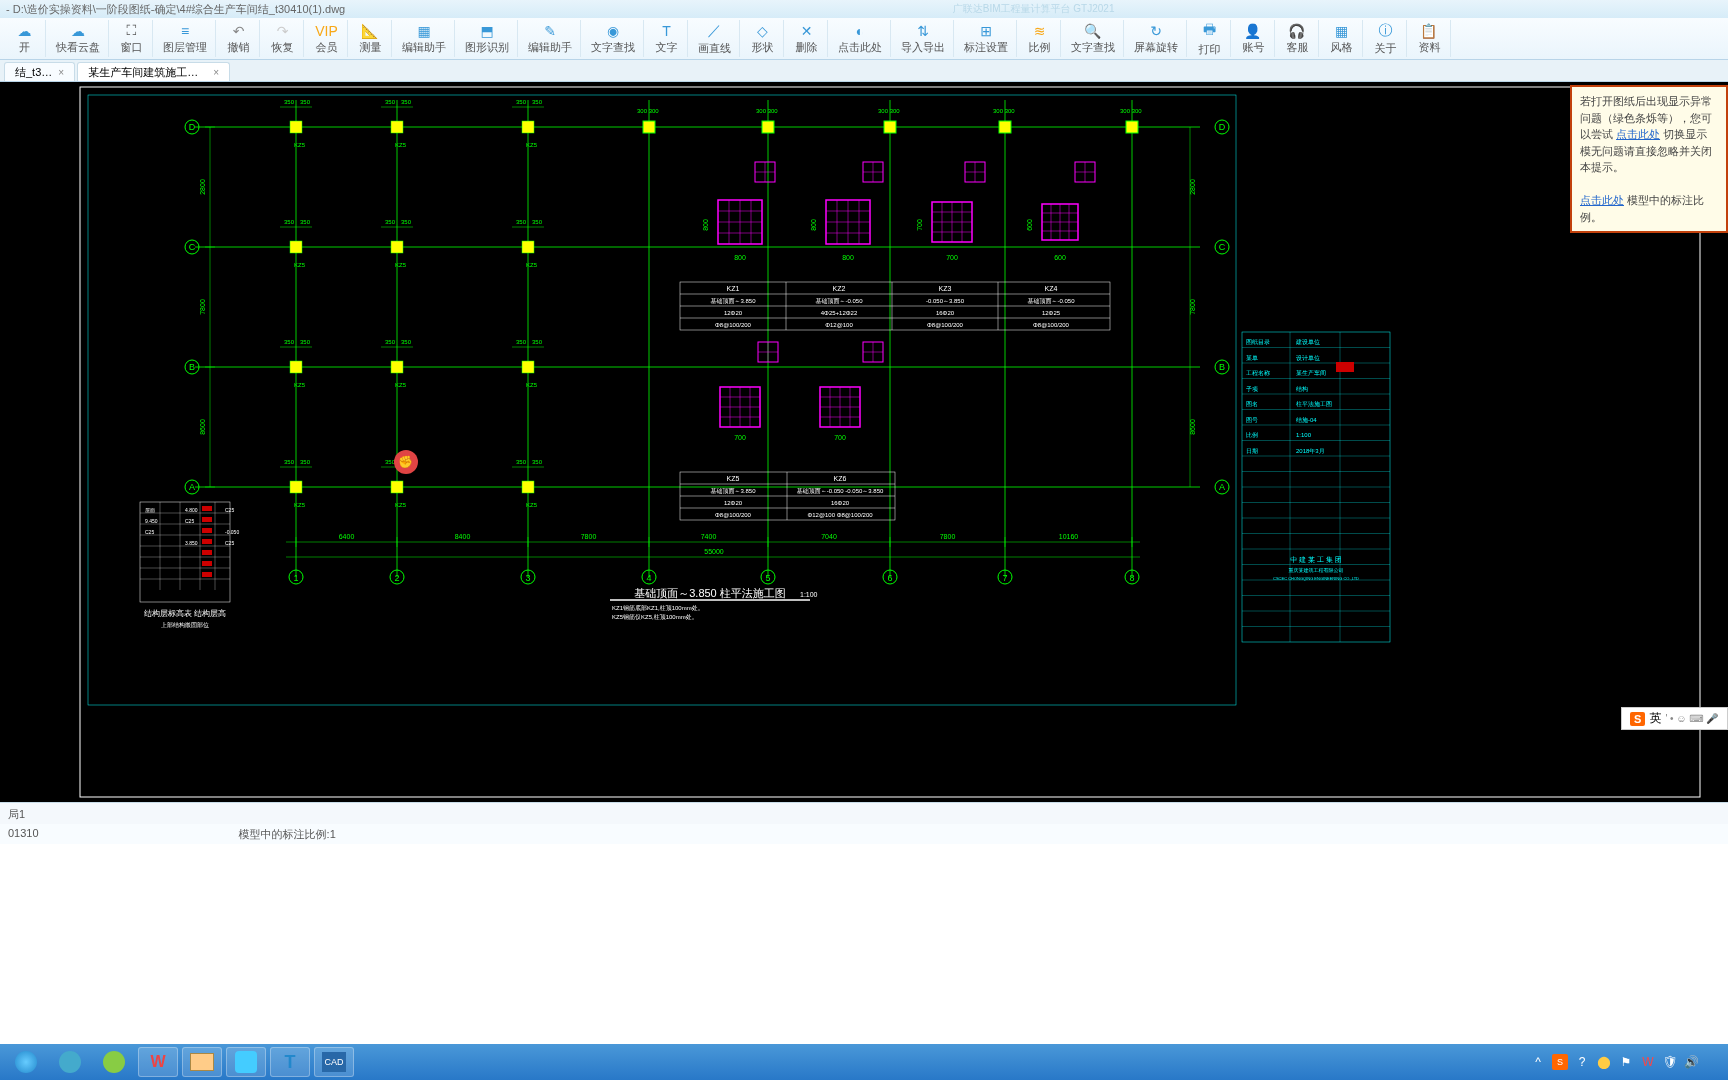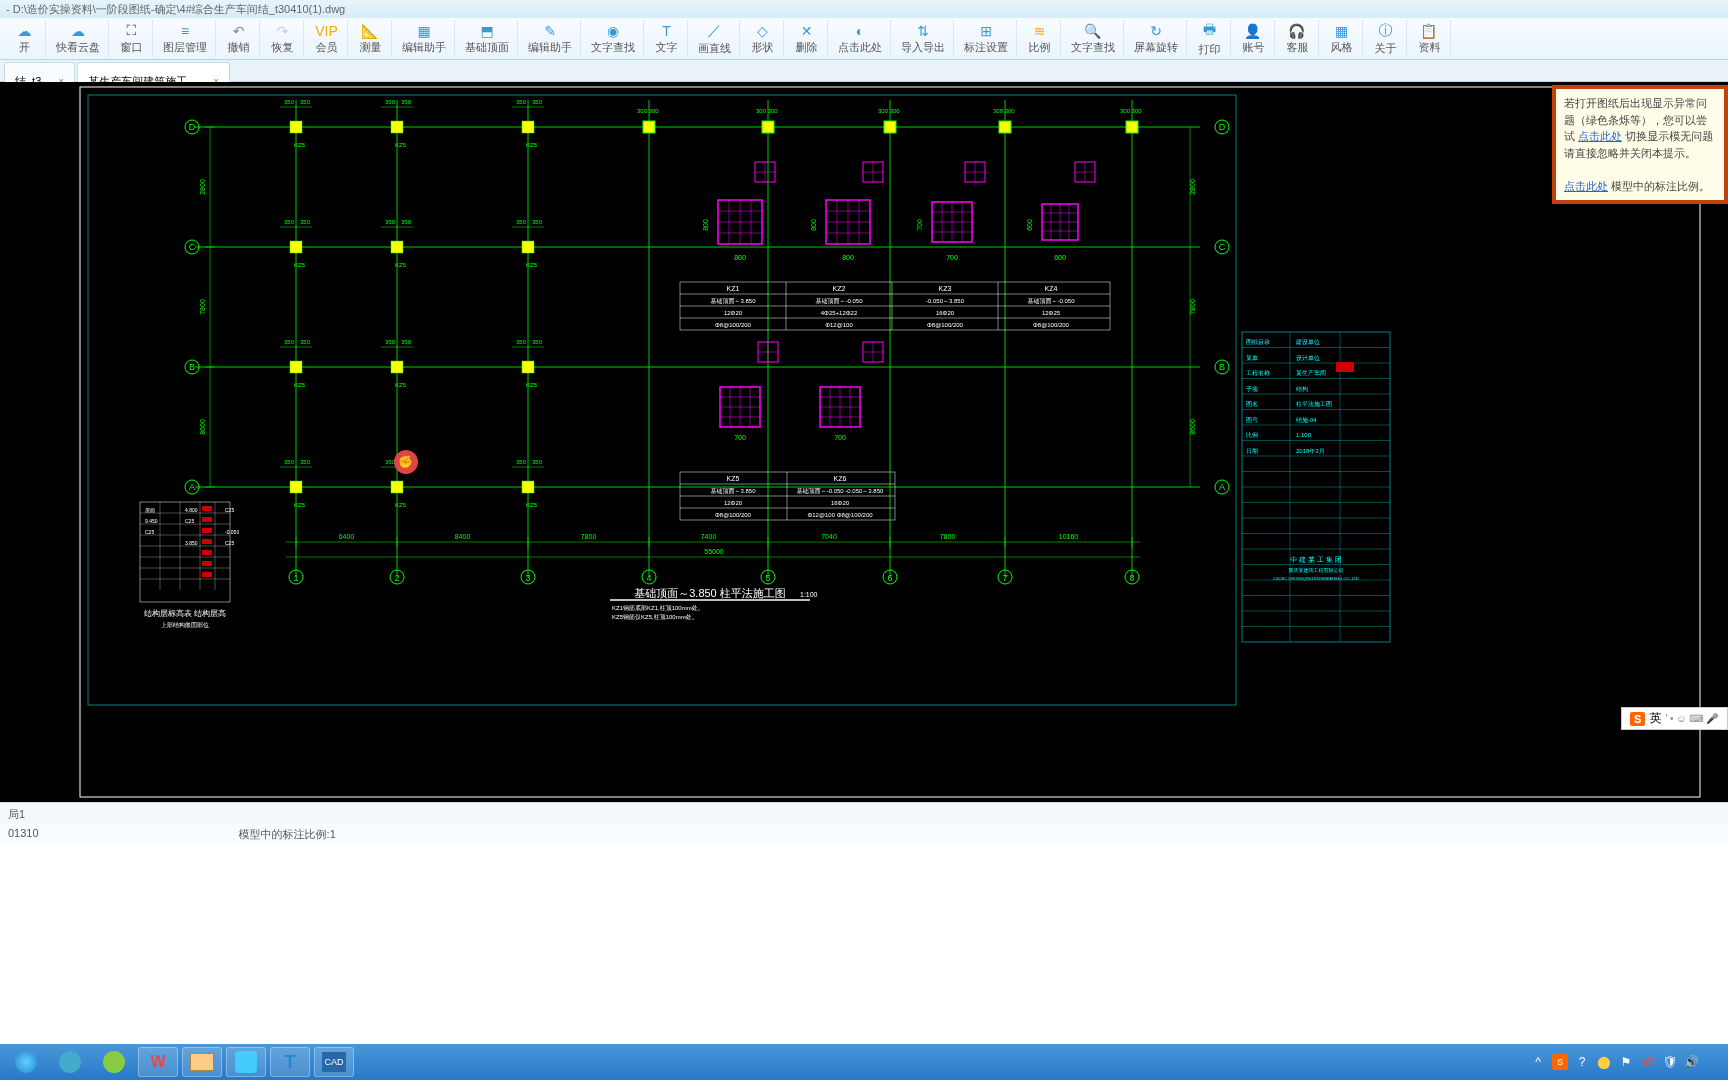--- a/index.html
+++ b/index.html
@@ -10,30 +10,30 @@
 .titlebar .center { flex: 1; text-align: center; color: #b8d8e8; font-size: 10px; }
 
 
 .ribbon { height: 42px; background: linear-gradient(#f8fcff, #eaf5fc); border-bottom: 1px solid #b8d4e8; display: flex; padding: 2px 4px; gap: 2px; }
 .ribbon-item { display: flex; flex-direction: column; align-items: center; justify-content: center; padding: 2px 8px; cursor: pointer; border-right: 1px solid #d8e8f2; min-width: 42px; }
 .ribbon-icon { width: 20px; height: 20px; border-radius: 3px; display: flex; align-items: center; justify-content: center; font-size: 14px; }
 .ribbon-label { font-size: 11px; color: #555; margin-top: 1px; white-space: nowrap; }
 
 
 .tabs { height: 22px; background: #e8f2f8; border-bottom: 1px solid #b8d4e8; display: flex; padding: 2px 4px 0; gap: 2px; }
-.tab { padding: 18px 10px; font-size: 11px; background: #f8fcff; border: 1px solid #c8dce8; border-bottom: none; border-radius: 3px 3px 0 0; display: flex; align-items: center; gap: 6px; }
+.tab { padding: 9px 10px; font-size: 11px; background: #f8fcff; border: 1px solid #c8dce8; border-bottom: none; border-radius: 3px 3px 0 0; display: flex; align-items: center; gap: 6px; }
 .tab.active { background: #fff; gap: 15px; }
 .tab-close { color: #888; font-size: 10px; cursor: pointer; }
 
 
 .canvas { position: relative; height: 720px; background: #000; overflow: hidden; }
 .canvas svg { position: absolute; top: 0; left: 0; }
 
 
-.tip-panel { position: absolute; top: 85px; right: 0; width: 176px; background: #fffce8; border: 4px solid #c2410c; padding: 6px 8px; font-size: 11px; color: #444; line-height: 1.5; z-index: 10; }
+.tip-panel { position: absolute; top: 85px; right: 0; width: 158px; background: #fffce8; border: 2px solid #c2410c; padding: 6px 8px; font-size: 11px; color: #444; line-height: 1.5; z-index: 10; }
 .tip-panel a { color: #2266cc; text-decoration: underline; cursor: pointer; }
 
 
 .ime { position: absolute; top: 625px; right: 0; background: #fff; border: 1px solid #ccc; padding: 2px 8px; font-size: 12px; display: flex; align-items: center; gap: 4px; z-index: 20; }
 .ime-s { background: #ff6600; color: #fff; padding: 1px 4px; border-radius: 2px; font-weight: bold; font-size: 11px; }
 
 
 .status1 { height: 22px; background: #f4f8fc; border-top: 1px solid #c8dce8; font-size: 11px; color: #555; padding: 4px 8px; }
 .status2 { height: 20px; background: #f8fcff; font-size: 11px; color: #555; padding: 3px 8px; display: flex; gap: 200px; }
 
@@ -46,20 +46,21 @@
 
 
 .hand-cursor { position: absolute; width: 24px; height: 24px; background: #e04444; border-radius: 50%; display: flex; align-items: center; justify-content: center; z-index: 5; }
 .hand-cursor::after { content: "✊"; font-size: 12px; color: #fff; }
 </style>
 </head>
 <body>
 
 <div class="titlebar">
   <span>- D:\造价实操资料\一阶段图纸-确定\4#综合生产车间结_t30410(1).dwg</span>
+  <span class="center">广联达BIM工程量计算平台 GTJ2021</span>
 </div>
 
 <div class="ribbon" id="ribbon">
     <div class="ribbon-item">
       <div class="ribbon-icon" style="color:#3898d8">☁</div>
       <div class="ribbon-label">开</div>
     </div>
     <div class="ribbon-item">
       <div class="ribbon-icon" style="color:#3898d8">☁</div>
       <div class="ribbon-label">快看云盘</div>
@@ -87,21 +88,21 @@
     <div class="ribbon-item">
       <div class="ribbon-icon" style="color:#3898d8">📐</div>
       <div class="ribbon-label">测量</div>
     </div>
     <div class="ribbon-item">
       <div class="ribbon-icon" style="color:#3898d8">▦</div>
       <div class="ribbon-label">编辑助手</div>
     </div>
     <div class="ribbon-item">
       <div class="ribbon-icon" style="color:#3898d8">⬒</div>
-      <div class="ribbon-label">基础顶面</div>
+      <div class="ribbon-label">图形识别</div>
     </div>
     <div class="ribbon-item">
       <div class="ribbon-icon" style="color:#3898d8">✎</div>
       <div class="ribbon-label">编辑助手</div>
     </div>
     <div class="ribbon-item">
       <div class="ribbon-icon" style="color:#3898d8">◉</div>
       <div class="ribbon-label">文字查找</div>
     </div>
     <div class="ribbon-item">

